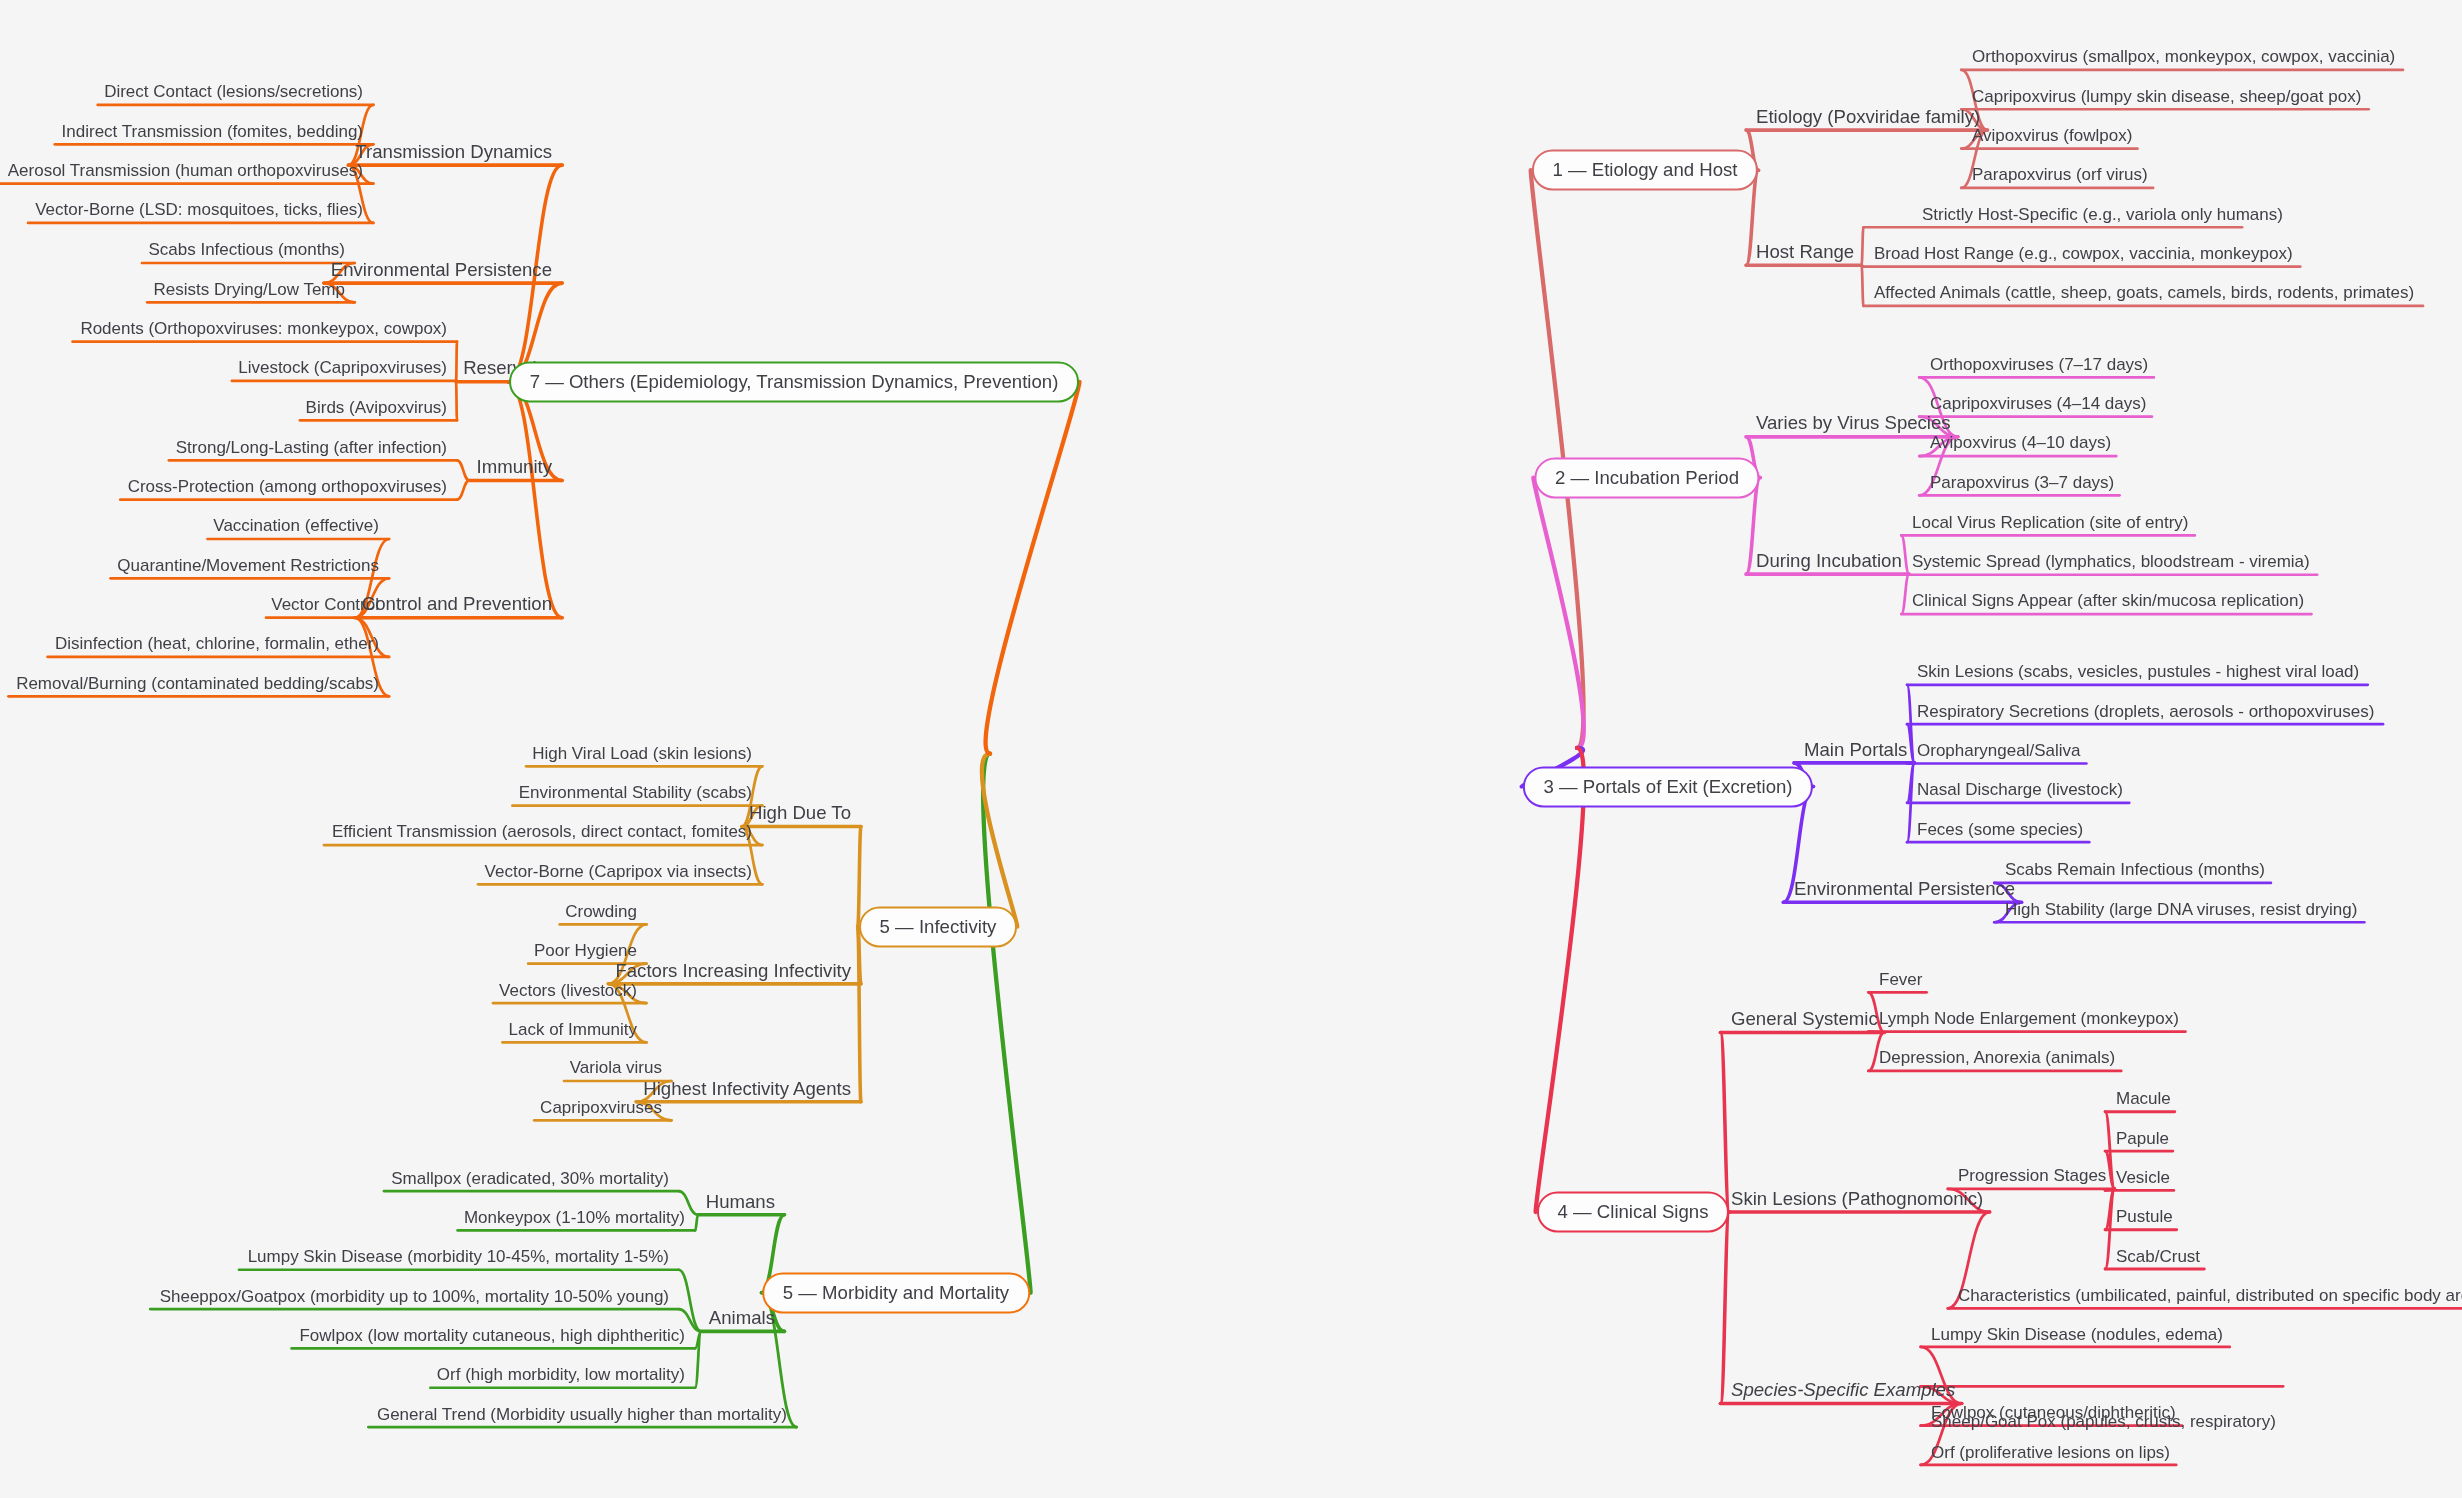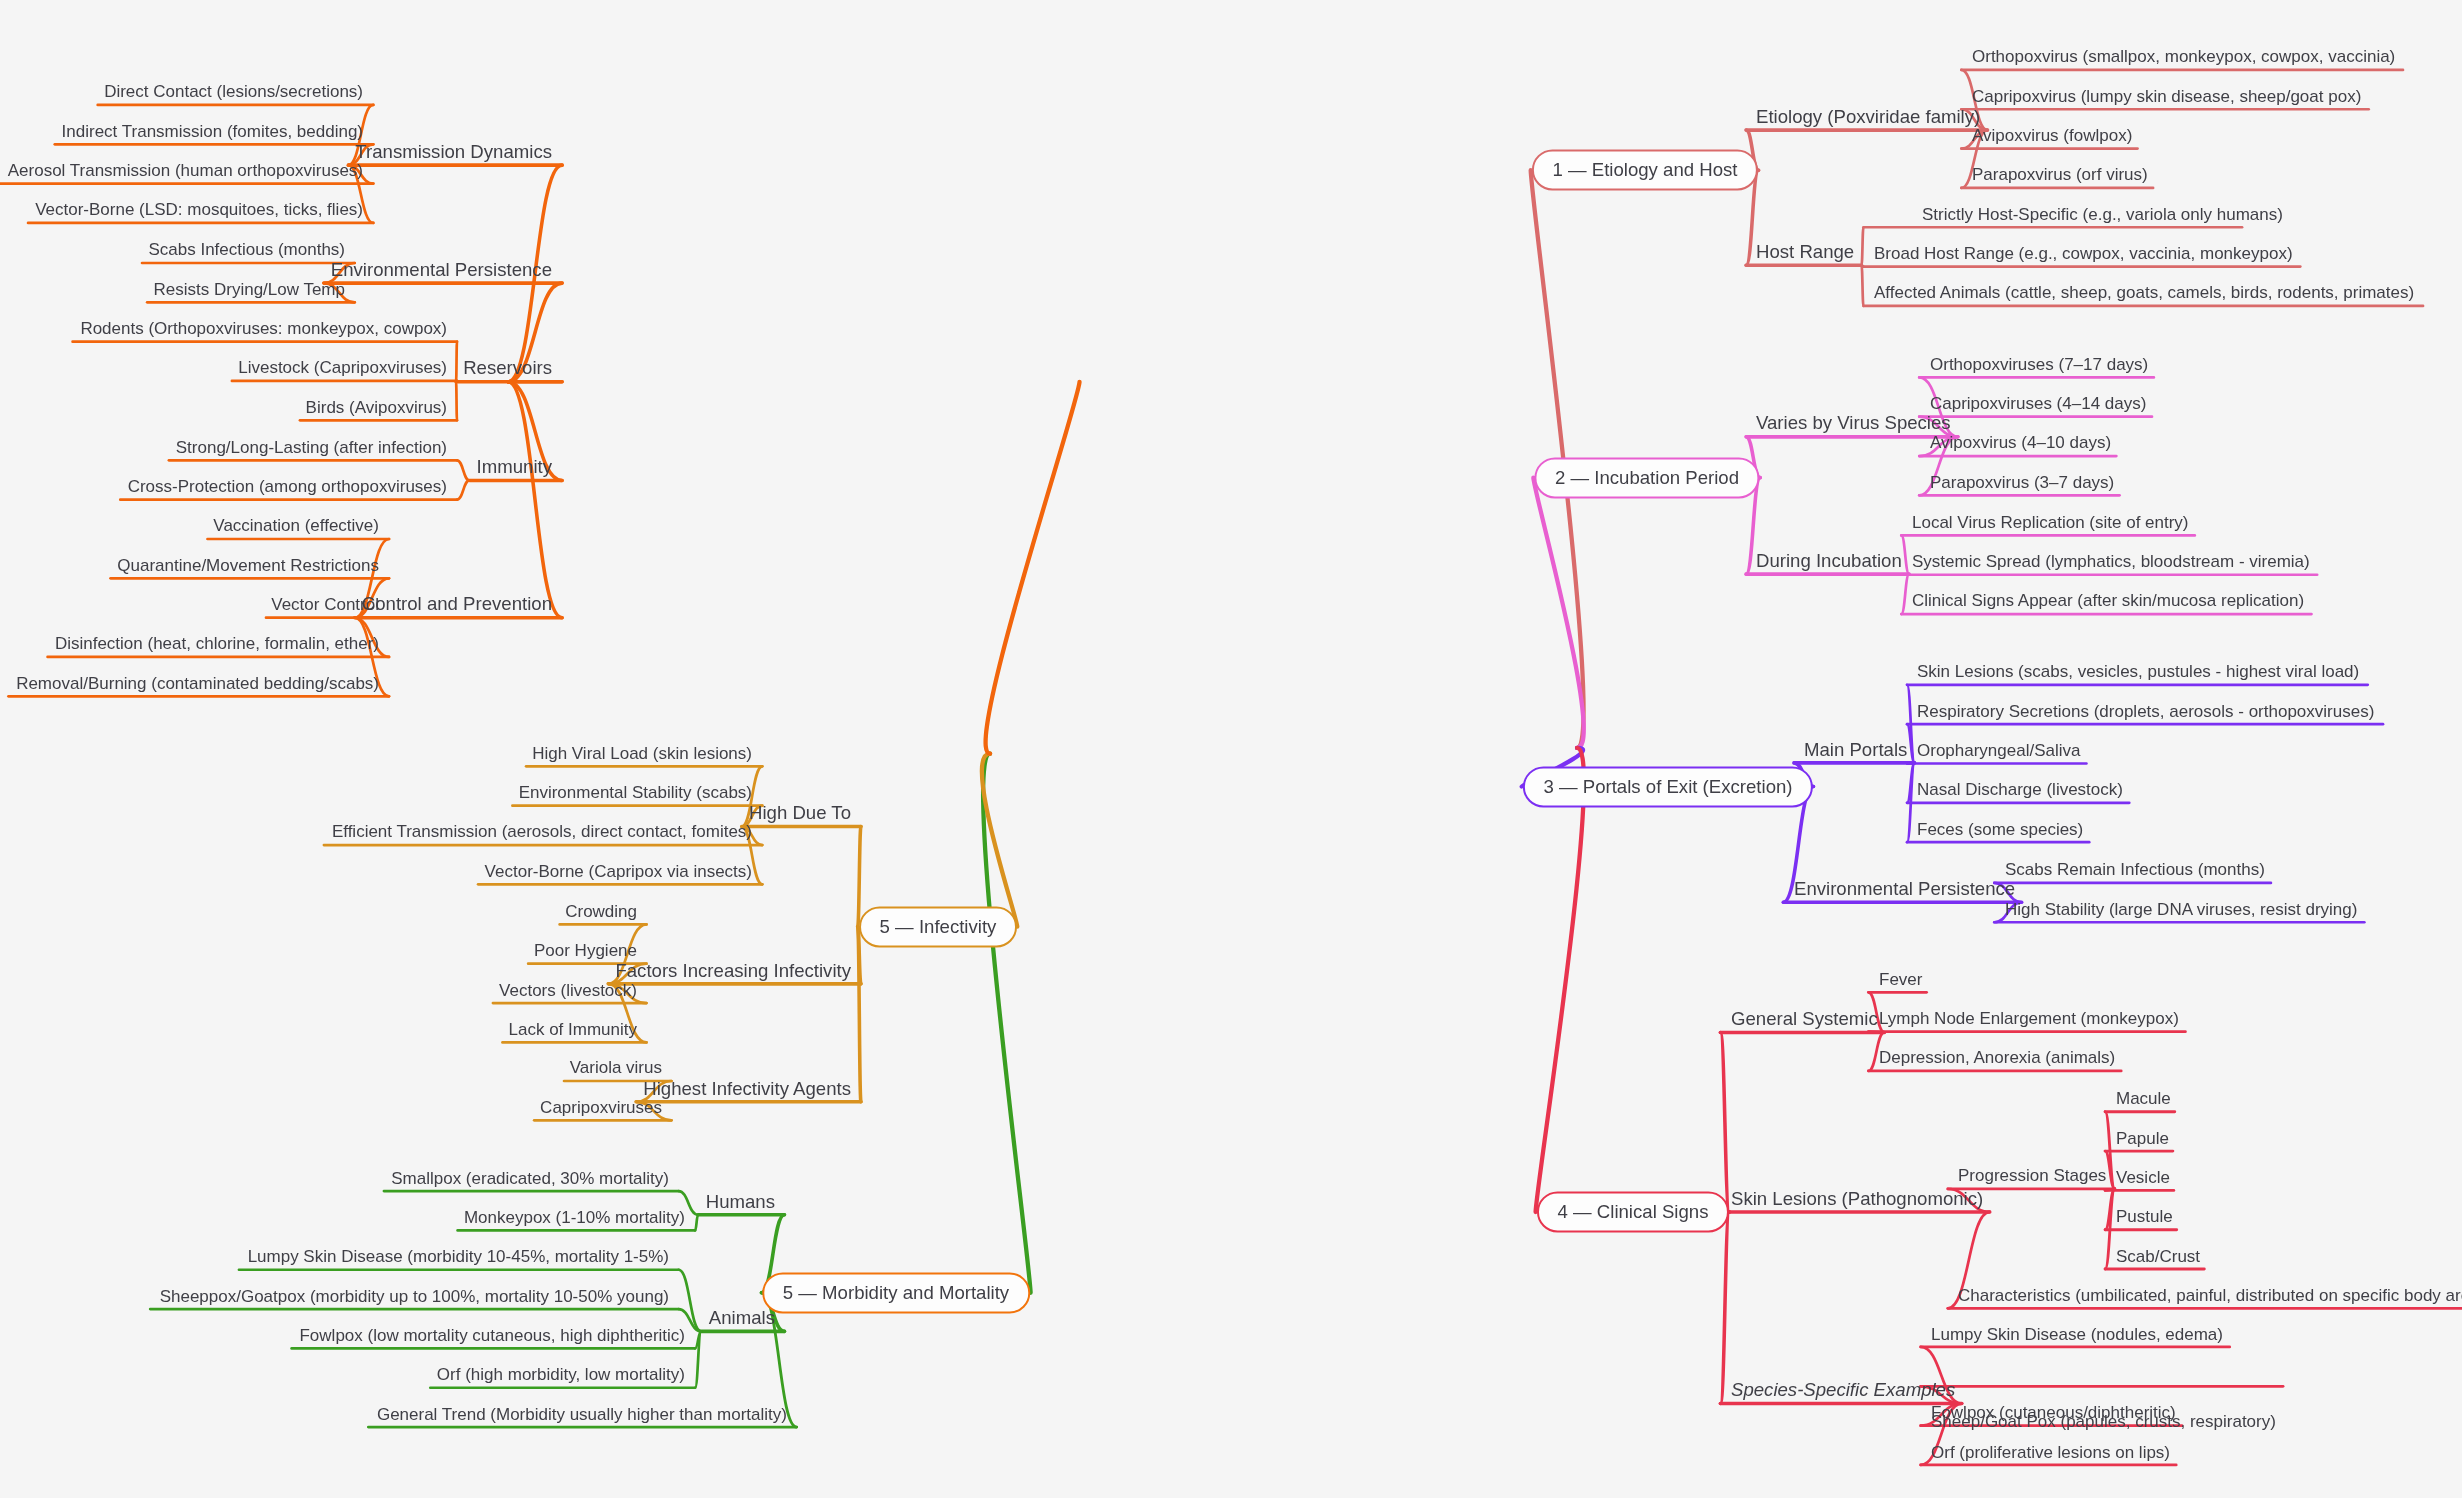--- a/index.html
+++ b/index.html
@@ -330,20 +330,21 @@
   <div class="node l2 l" style="left:851px; top:971px;">Factors Increasing Infectivity</div>
   <div class="node l3 l" style="left:637px; top:912px;">Crowding</div>
   <div class="node l3 l" style="left:637px; top:951px;">Poor Hygiene</div>
   <div class="node l3 l" style="left:637px; top:991px;">Vectors (livestock)</div>
   <div class="node l3 l" style="left:637px; top:1030px;">Lack of Immunity</div>
 
   <div class="node l2 l" style="left:851px; top:1089px;">Highest Infectivity Agents</div>
   <div class="node l3 l" style="left:662px; top:1068px;">Variola virus</div>
   <div class="node l3 l" style="left:662px; top:1108px;">Capripoxviruses</div>
 
+  <div class="node pill" style="left:794px; top:382px; border-color:#3a9e21;">7 — Others (Epidemiology, Transmission Dynamics, Prevention)</div>
 
   <div class="node l2 l" style="left:552px; top:152px;">Transmission Dynamics</div>
   <div class="node l3 l" style="left:363px; top:92px;">Direct Contact (lesions/secretions)</div>
   <div class="node l3 l" style="left:363px; top:132px;">Indirect Transmission (fomites, bedding)</div>
   <div class="node l3 l" style="left:363px; top:171px;">Aerosol Transmission (human orthopoxviruses)</div>
   <div class="node l3 l" style="left:363px; top:210px;">Vector-Borne (LSD: mosquitoes, ticks, flies)</div>
 
   <div class="node l2 l" style="left:552px; top:270px;">Environmental Persistence</div>
   <div class="node l3 l" style="left:345px; top:250px;">Scabs Infectious (months)</div>
   <div class="node l3 l" style="left:345px; top:290px;">Resists Drying/Low Temp</div>

